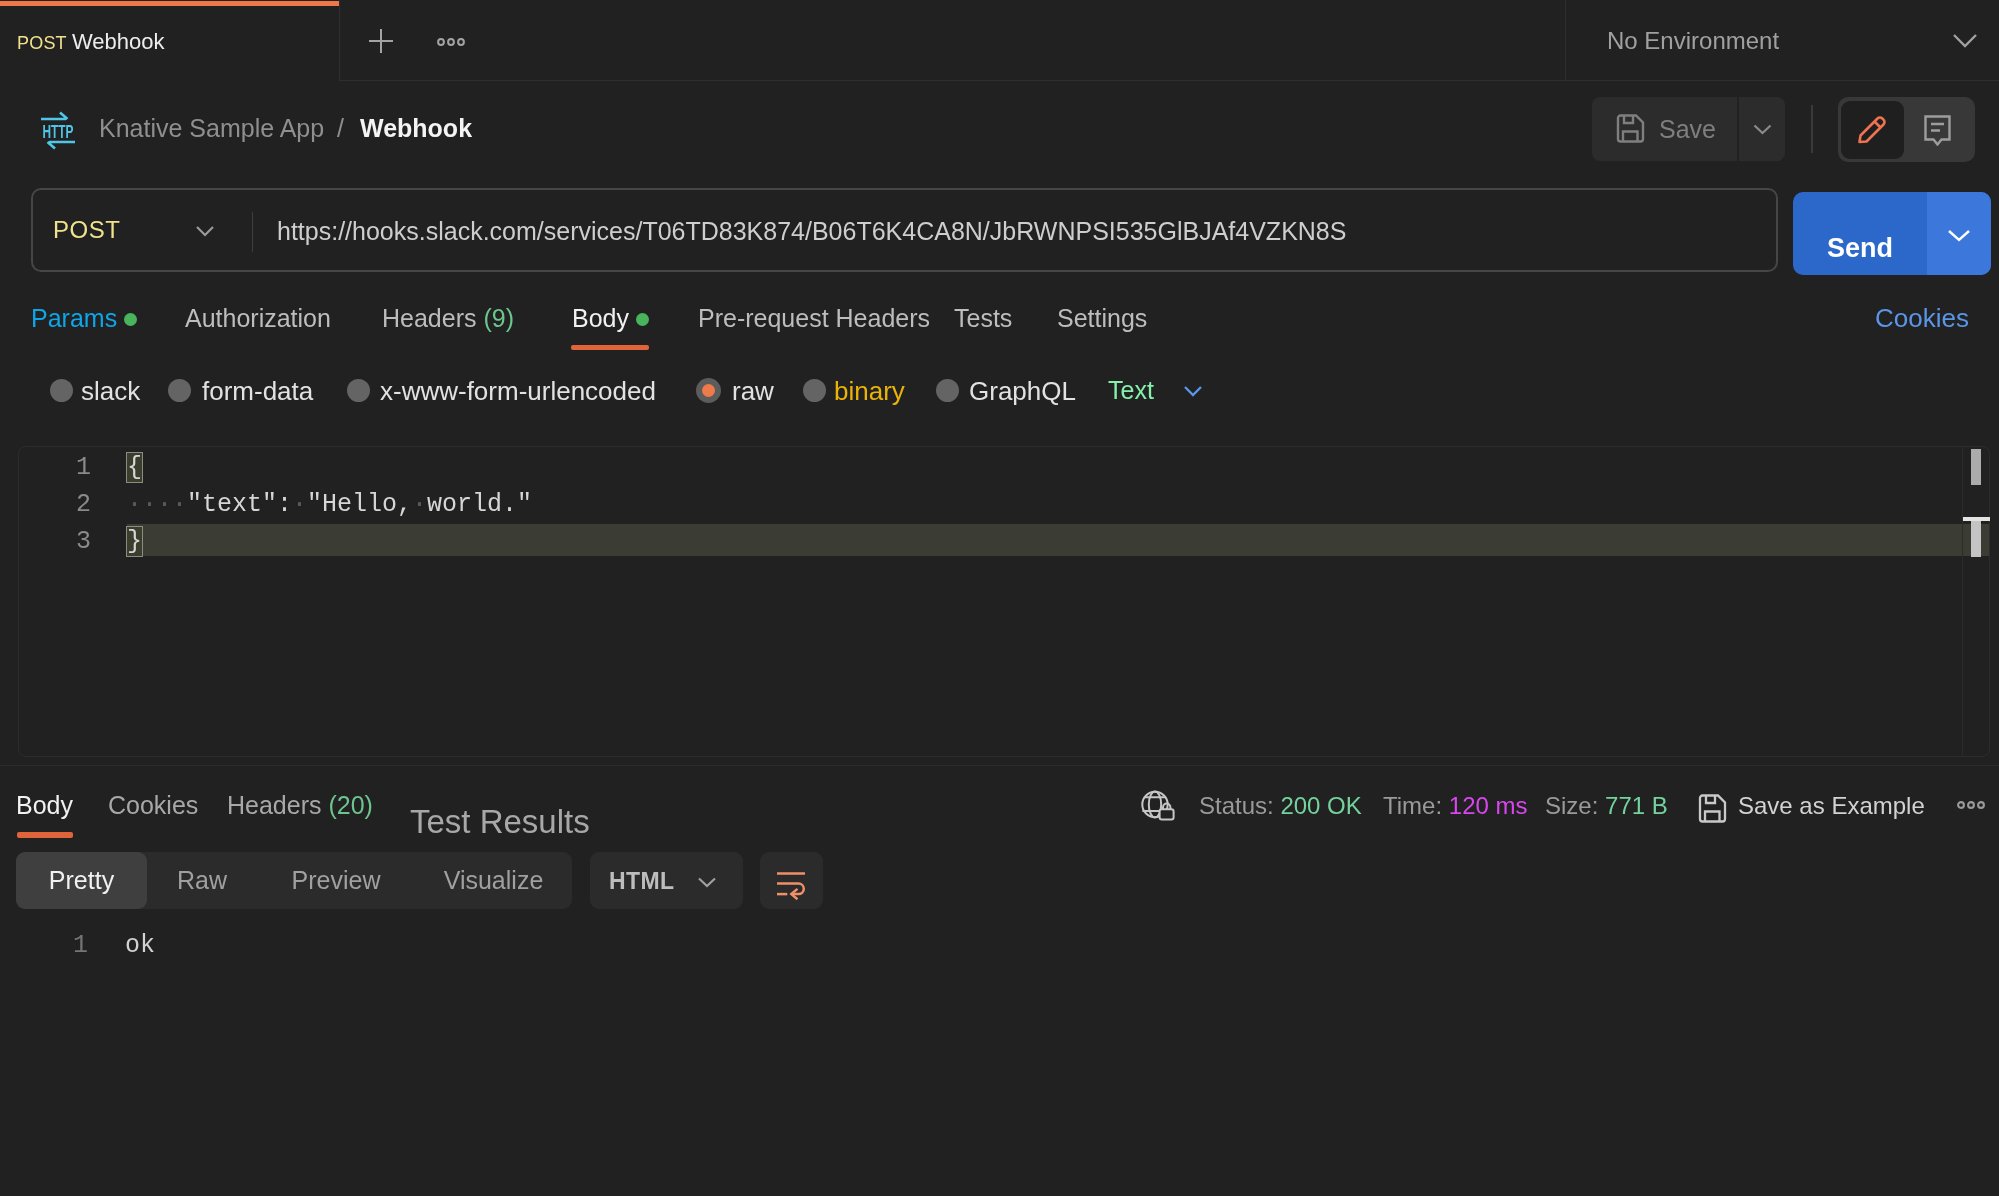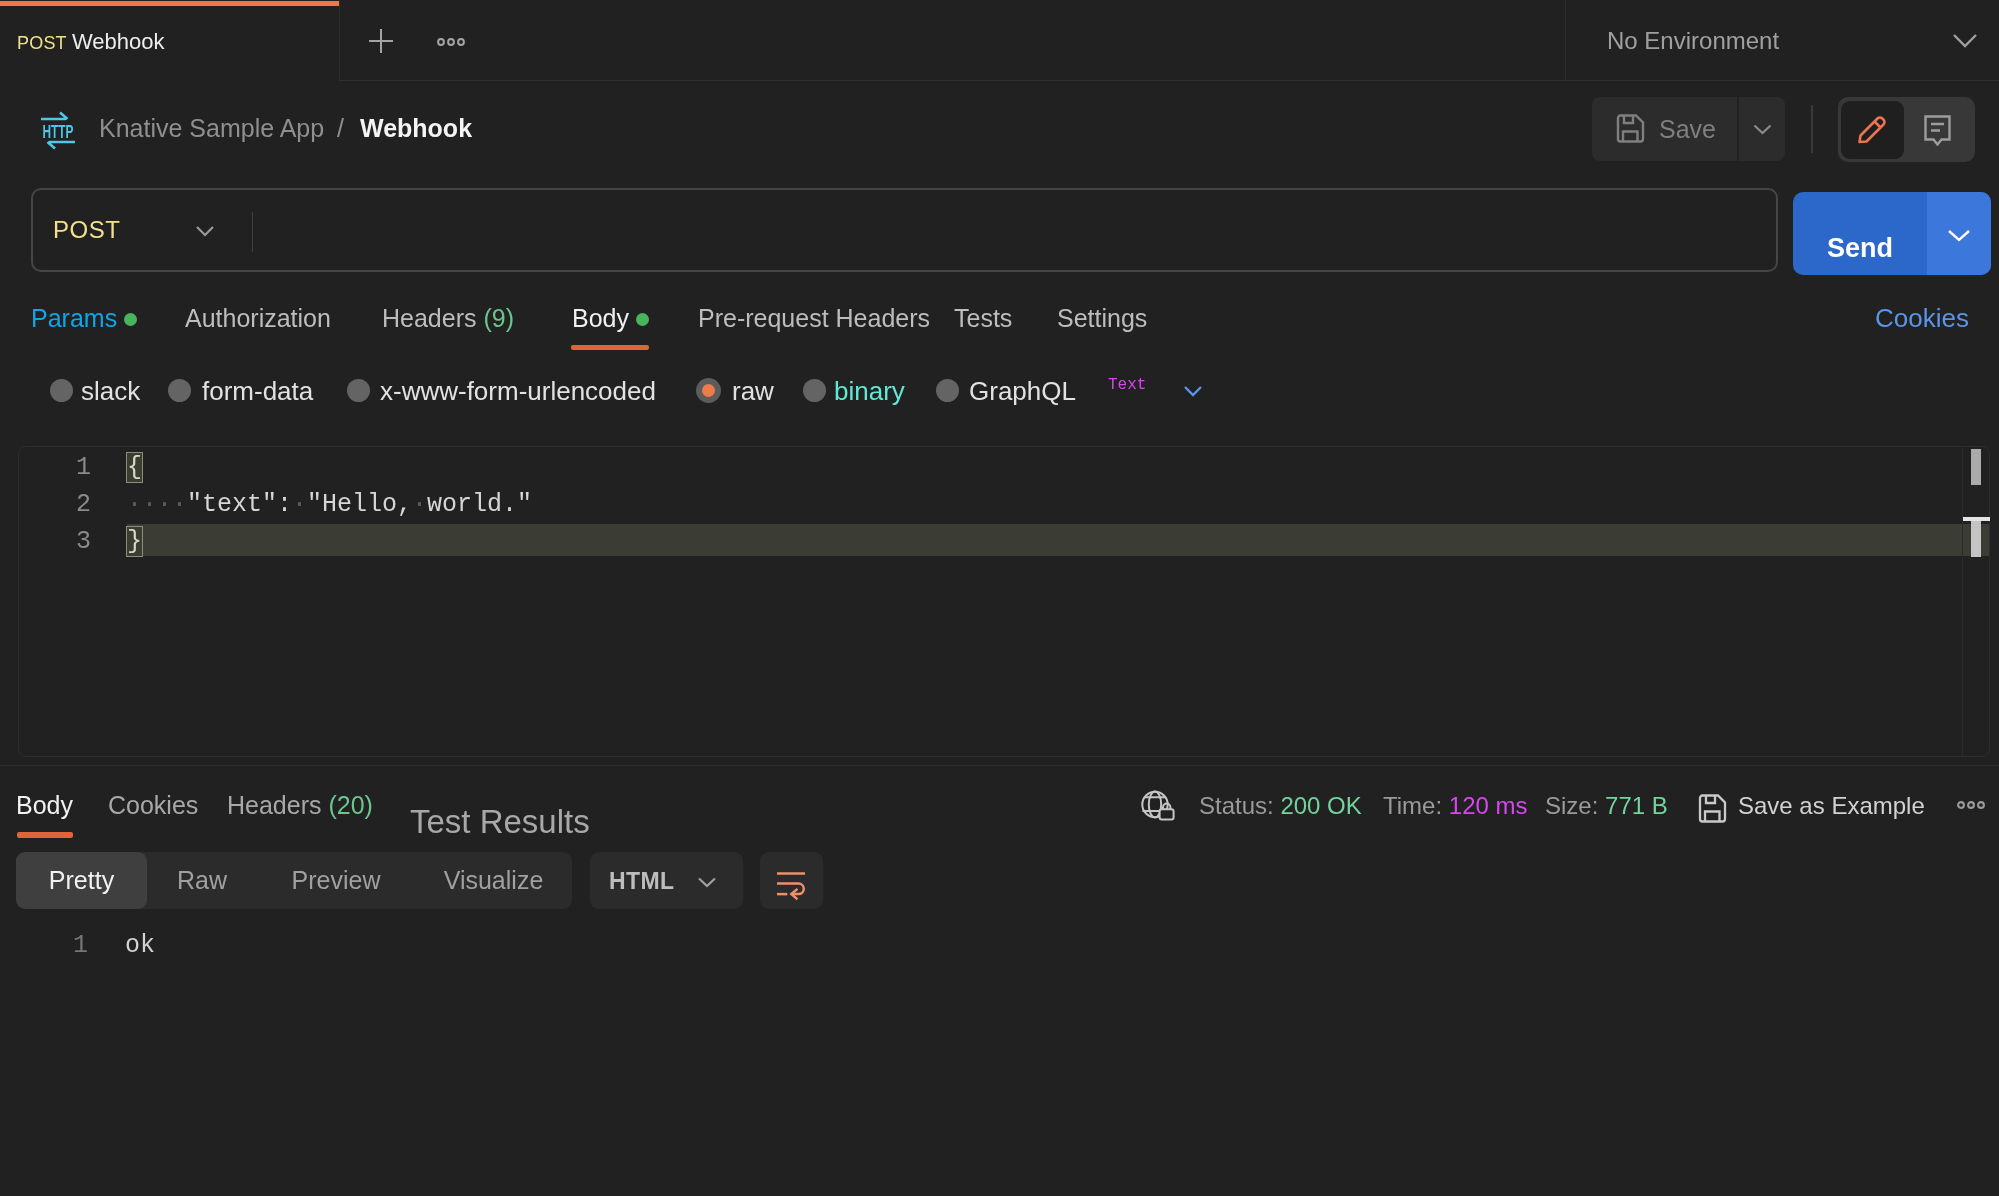--- a/index.html
+++ b/index.html
@@ -77,20 +77,21 @@
     <path d="M7 9 H20 M7 15.5 H16"></path>
   </svg>
 </div>
 
 <div class="abs" style="left:31px;top:188px;width:1747px;height:84px;border:2px solid #464646;border-radius:10px;box-sizing:border-box;">
   <div class="abs" style="left:20px;top:26px;font-size:24px;color:#f1e28c;letter-spacing:0.5px;">POST</div>
   <svg class="abs" style="left:162px;top:35px;" width="20" height="12" viewBox="0 0 20 12" fill="none" stroke="#9a9a9a" stroke-width="2.2">
     <path d="M2 2 L10 10 L18 2"></path>
   </svg>
   <div class="abs" style="left:219px;top:22px;width:1px;height:40px;background:#3f3f3f;"></div>
+  <div class="abs" style="left:244px;top:27px;font-size:25px;color:#cecece;">https://hooks.slack.com/services/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</div>
 </div>
 
 <div class="abs" style="left:1793px;top:192px;width:198px;height:83px;border-radius:10px;background:#2c68ca;overflow:hidden;">
   <div class="abs" style="left:134px;top:0;width:64px;height:83px;background:#3c78dc;"></div>
   <div class="abs" style="left:0;top:24px;width:134px;text-align:center;font-size:27px;font-weight:700;color:#fff;margin-top:17px;">Send</div>
   <svg class="abs" style="left:154px;top:37px;" width="24" height="13" viewBox="0 0 24 13" fill="none" stroke="#fff" stroke-width="2.4">
     <path d="M2 2 L12 11 L22 2"></path>
   </svg>
 </div>
 
@@ -112,24 +113,24 @@
   <div class="abs" style="left:50px;top:19px;width:23px;height:23px;border-radius:50%;background:#646464;"></div>
   <div class="abs" style="left:81px;top:16px;font-size:26px;color:#e2e2e2;">slack</div>
   <div class="abs" style="left:168px;top:19px;width:23px;height:23px;border-radius:50%;background:#646464;"></div>
   <div class="abs" style="left:202px;top:16px;font-size:26px;color:#e2e2e2;">form-data</div>
   <div class="abs" style="left:347px;top:19px;width:23px;height:23px;border-radius:50%;background:#646464;"></div>
   <div class="abs" style="left:380px;top:16px;font-size:26px;color:#e2e2e2;">x-www-form-urlencoded</div>
   <div class="abs" style="left:696px;top:18px;width:25px;height:25px;border-radius:50%;background:#5c5c5c;"></div>
   <div class="abs" style="left:702px;top:24px;width:13px;height:13px;border-radius:50%;background:#ef7a4a;"></div>
   <div class="abs" style="left:732px;top:16px;font-size:26px;color:#e2e2e2;">raw</div>
   <div class="abs" style="left:803px;top:19px;width:23px;height:23px;border-radius:50%;background:#646464;"></div>
-  <div class="abs" style="left:834px;top:16px;font-size:26px;color:#5eead4;">binary</div>
+  <div class="abs" style="left:834px;top:16px;font-size:26px;color:#eab308;">binary</div>
   <div class="abs" style="left:936px;top:19px;width:23px;height:23px;border-radius:50%;background:#646464;"></div>
   <div class="abs" style="left:969px;top:16px;font-size:26px;color:#e2e2e2;">GraphQL</div>
-  <div class="abs" style="left:1108px;top:16px;font-size:16px;color:#d946ef;font-family:Liberation Mono, monospace;">Text</div>
+  <div class="abs" style="left:1108px;top:16px;font-size:25px;color:#86efac;">Text</div>
   <svg class="abs" style="left:1183px;top:25px;" width="20" height="12" viewBox="0 0 20 12" fill="none" stroke="#5a95e8" stroke-width="2.4">
     <path d="M2 2 L10 10 L18 2"></path>
   </svg>
 </div>
 
 <div class="abs" style="left:18px;top:446px;width:1972px;height:311px;border:1px solid #2d2d2d;border-radius:8px;box-sizing:border-box;">
 
   <div class="abs" style="left:108px;top:77px;width:1862px;height:32px;background:#3b3c33;"></div>
 
   <div class="abs mono" style="left:0;top:2px;width:72px;text-align:right;font-size:25px;line-height:37px;color:#8a8a8a;">1<br>2<br>3</div>

